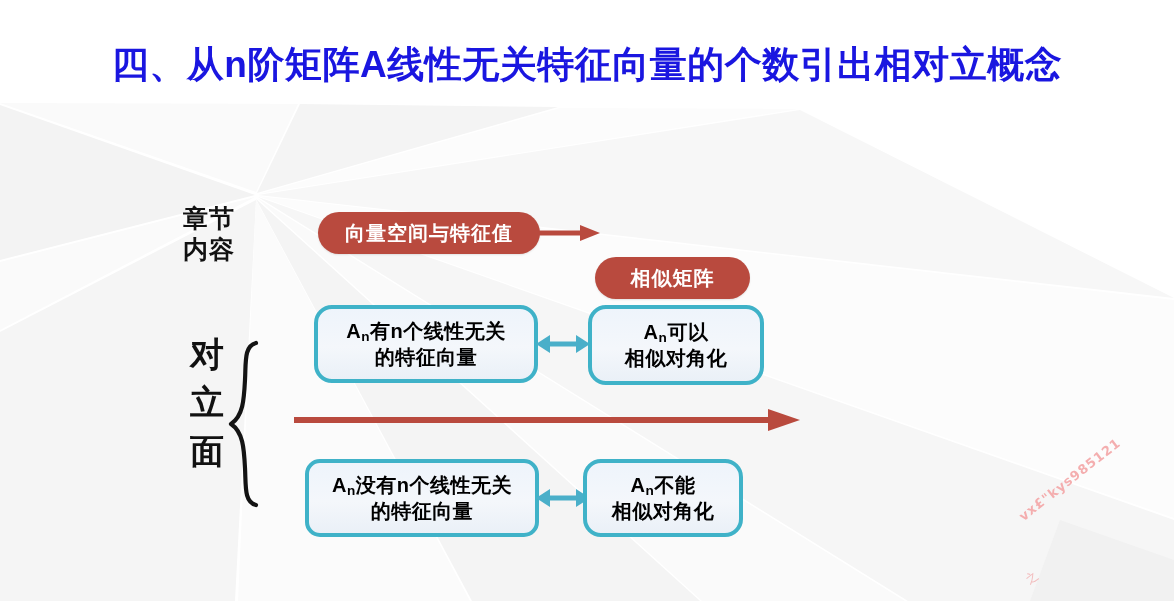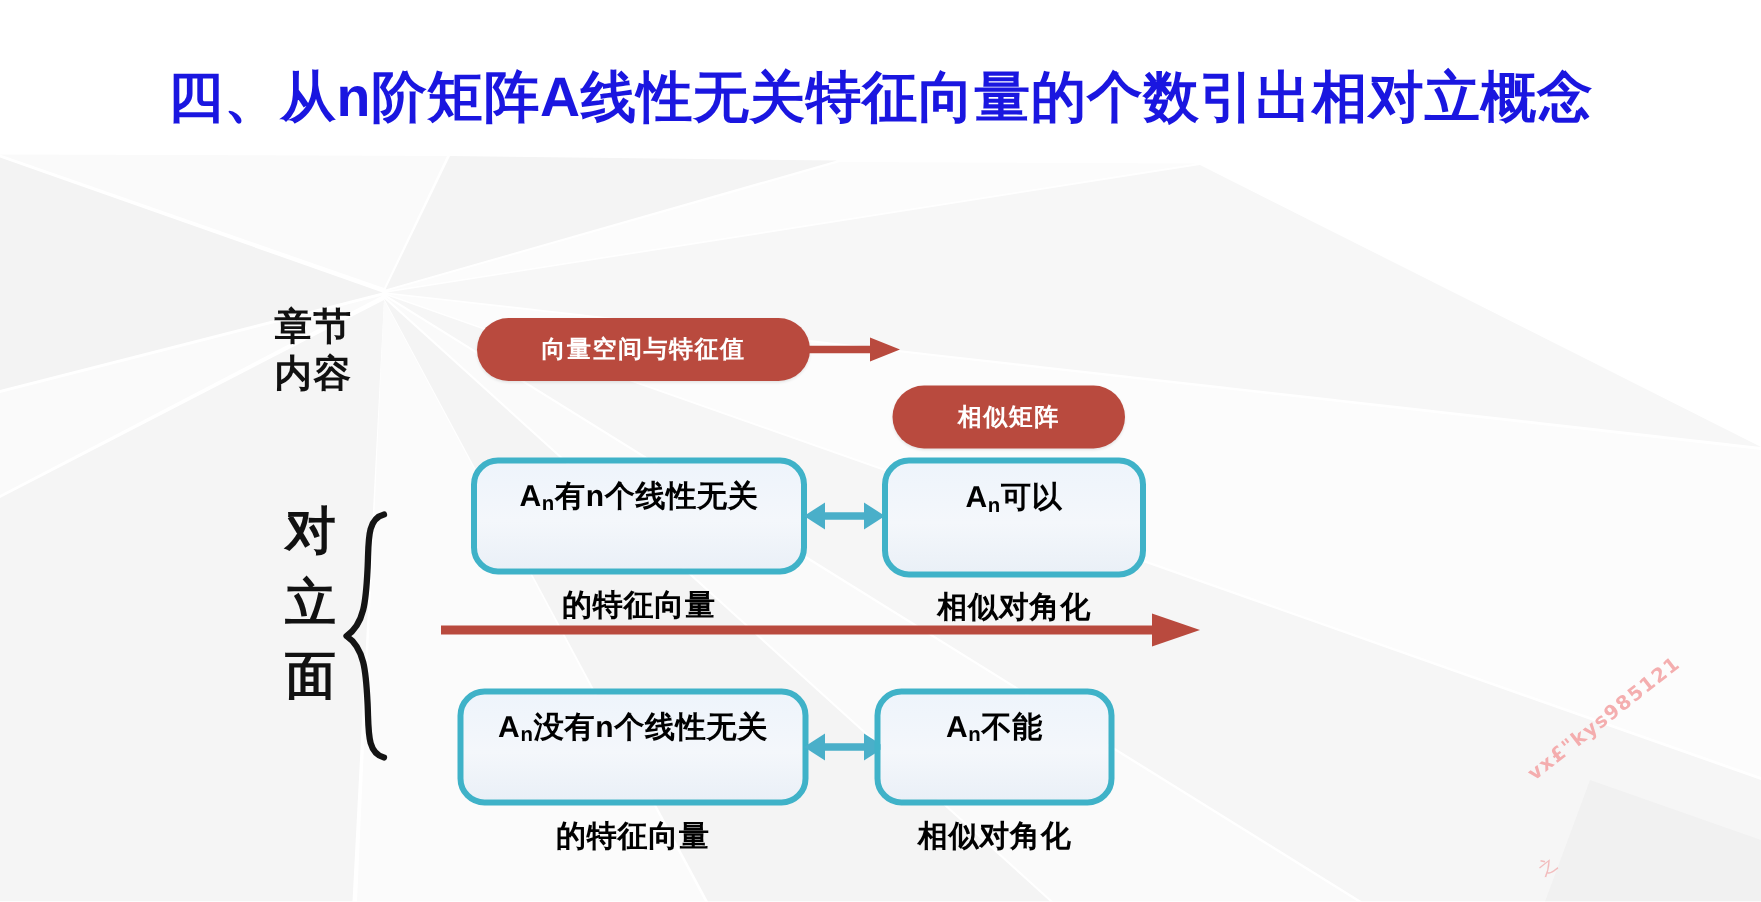--- a/index.html
+++ b/index.html
@@ -77,21 +77,21 @@
     height: 168px;
   }
 
   
   .pill {
     position: absolute;
     box-sizing: border-box;
     border-radius: 22px;
     background: #b94a3e;
     color: #ffffff;
-    font-size: 16px;
+    font-size: 20px;
     font-weight: bold;
     display: flex;
     align-items: center;
     justify-content: center;
     letter-spacing: 1px;
     box-shadow: 0 1px 2px rgba(0,0,0,0.10);
   }
   #pill-vector {
     left: 318px;
     top: 212px;
@@ -123,31 +123,31 @@
     color: #000000;
     font-size: 20px;
     font-weight: bold;
     display: flex;
     align-items: center;
     justify-content: center;
     text-align: center;
     line-height: 1.32;
     letter-spacing: 0.5px;
   }
-  .bluebox .txt { display: block; margin-top: 47px; }
+  .bluebox .txt { display: block; }
   .bluebox sub {
     font-size: 0.68em;
     vertical-align: baseline;
     position: relative;
     bottom: -0.22em;
   }
 
   #box-tl { left: 314px; top: 305px; width: 224px; height: 78px; }
   #box-tr { left: 588px; top: 305px; width: 176px; height: 80px; }
-  #box-bl { left: 305px; top: 459px; width: 234px; height: 78px; }
+  #box-bl { left: 305px; top: 459px; width: 234px; height: 78px; border-radius: 15px; }
   #box-br { left: 583px; top: 459px; width: 160px; height: 78px; justify-content: center; }
 
   .dblarrow {
     position: absolute;
     width: 54px;
     height: 26px;
   }
   #arrow-top { left: 536px; top: 331px; }
   #arrow-bottom { left: 536px; top: 485px; }
 

